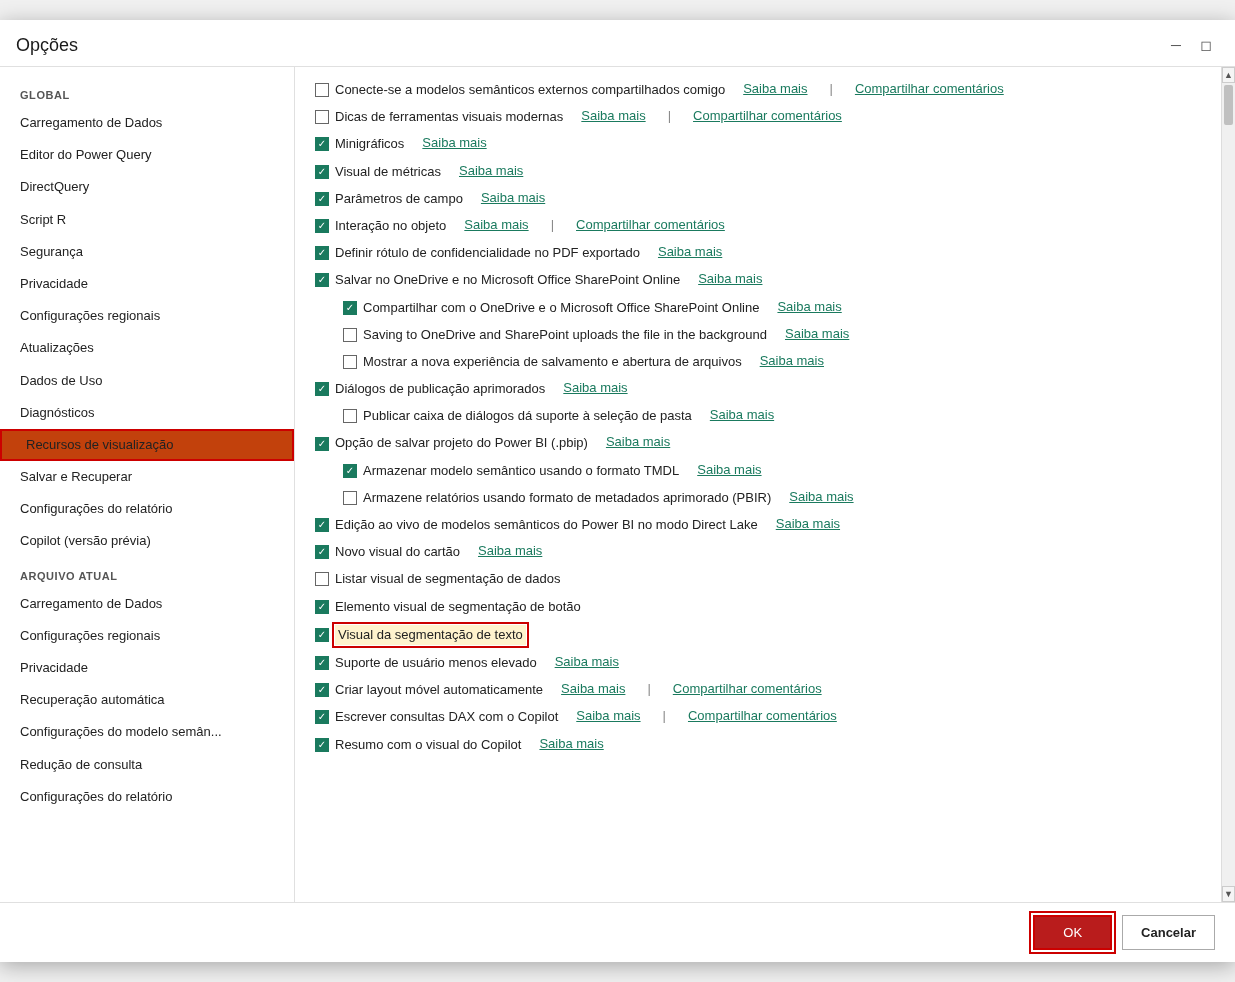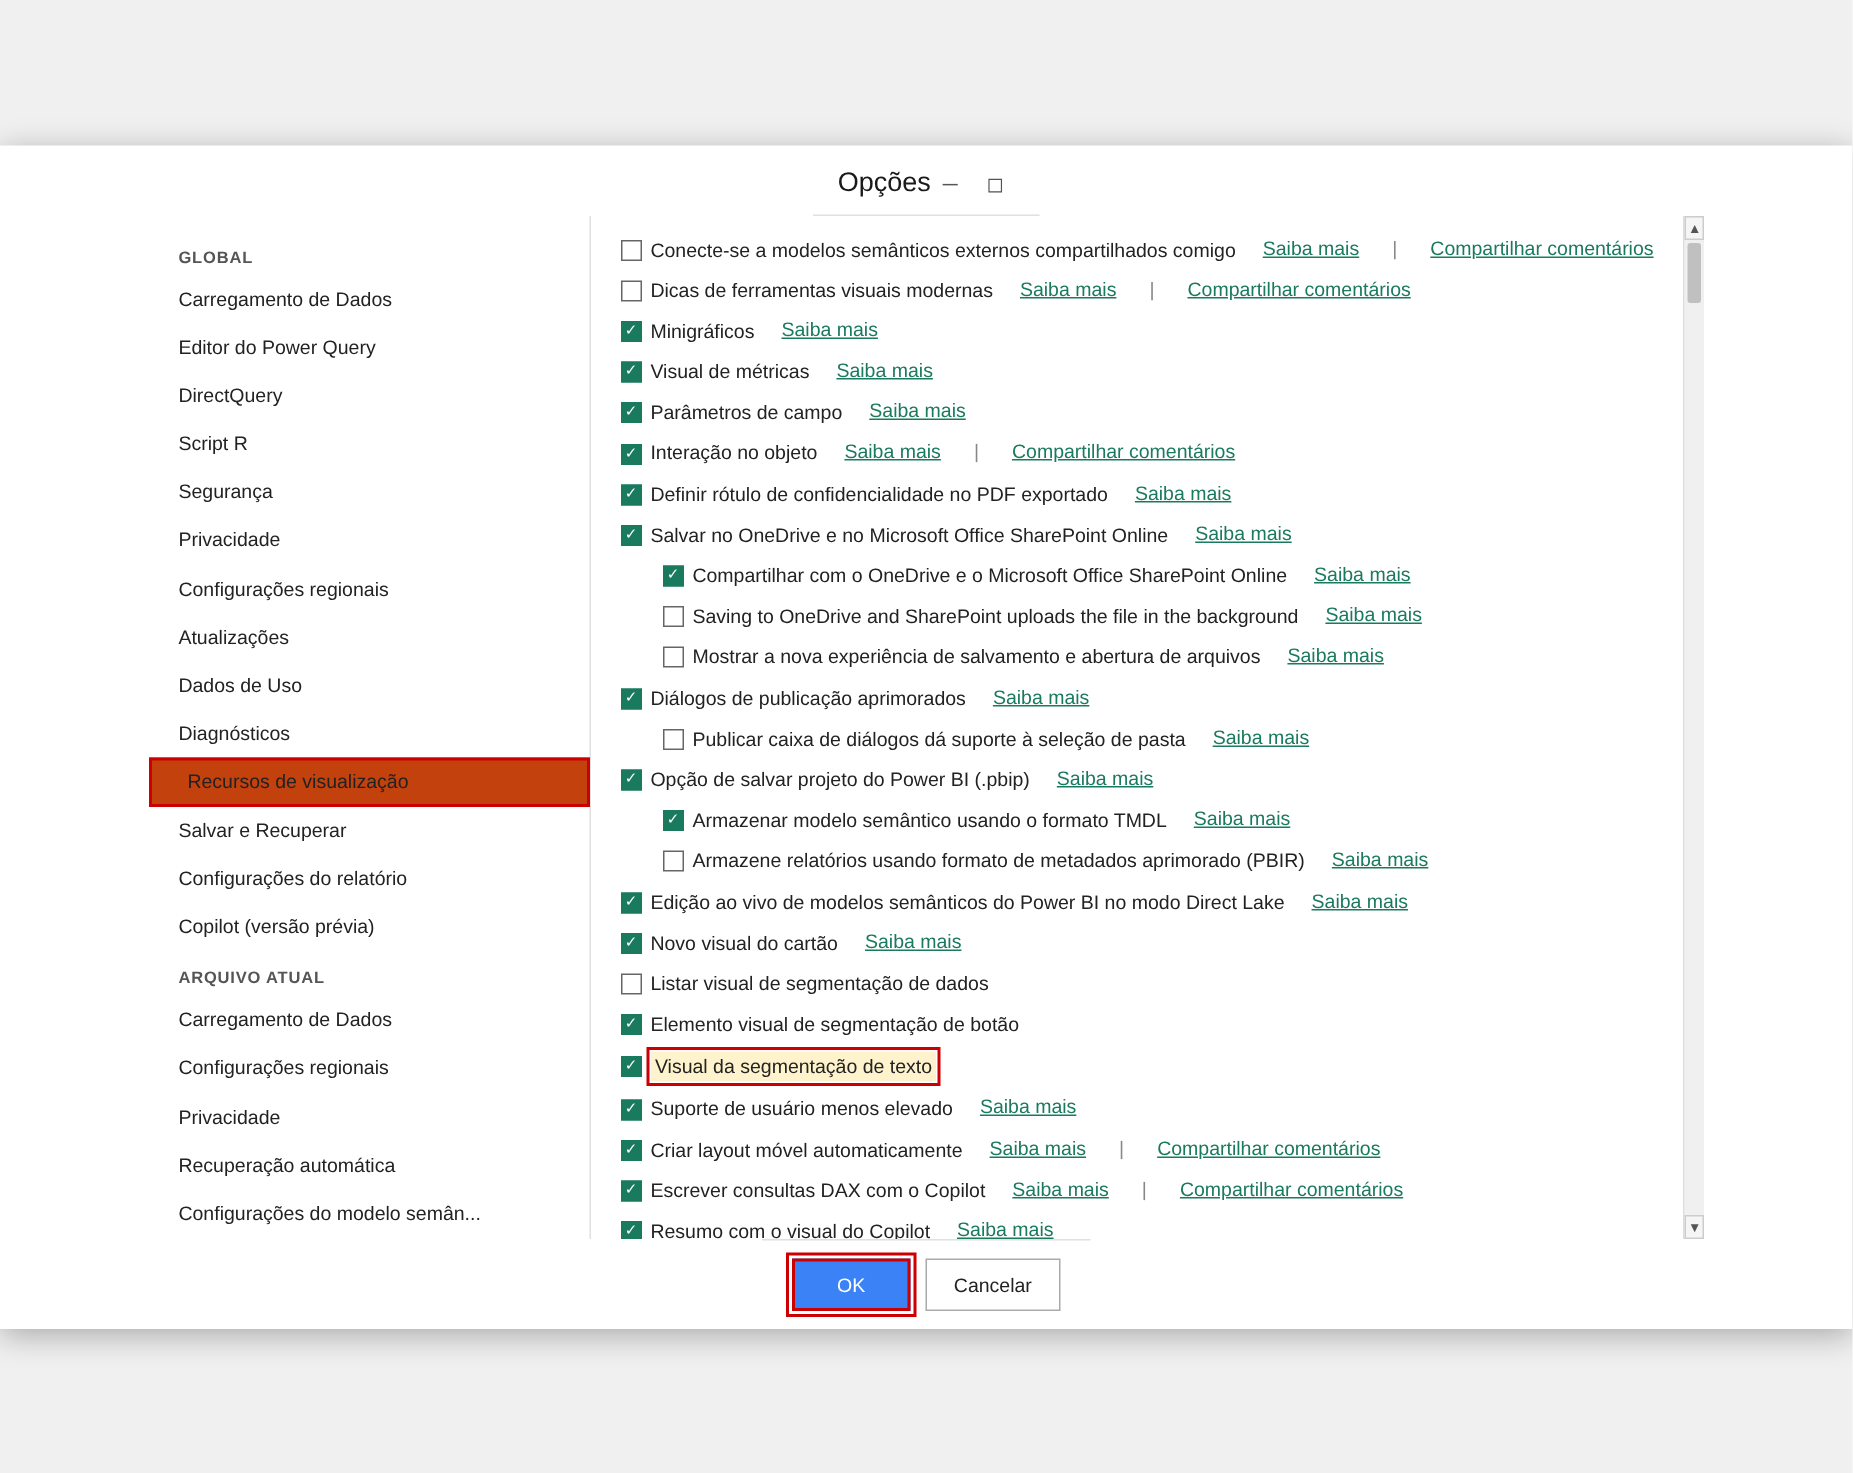--- a/index.html
+++ b/index.html
@@ -8,26 +8,25 @@
       font-size: 13px;
       background: #f0f0f0;
       display: flex;
       align-items: center;
       justify-content: center;
       min-height: 100vh;
     }
     .dialog {
       background: #fff;
       width: 1235px;
-      height: 789px;
+      height: 942px;
       box-shadow: 0 4px 20px rgba(0,0,0,0.3);
       display: flex;
       flex-direction: column;
       position: relative;
-      align-items: center;
     }
     .dialog-titlebar {
       display: flex;
       align-items: center;
       justify-content: space-between;
       padding: 12px 16px 8px 16px;
       border-bottom: 1px solid #e0e0e0;
     }
     .dialog-title {
       font-size: 18px;
@@ -152,38 +151,39 @@
     }
     .dialog-footer {
       border-top: 1px solid #e0e0e0;
       padding: 12px 20px;
       display: flex;
       justify-content: flex-end;
       gap: 10px;
       background: #fff;
     }
     .btn-ok {
-      background: #3b82f6;
+      background: #b91c1c;
       color: #fff;
       border: 2px solid #c00;
       padding: 8px 28px;
       font-size: 13px;
       cursor: pointer;
       font-family: inherit;
       outline: 2px solid #c00;
       outline-offset: 2px;
     }
     .btn-cancel {
       background: #fff;
       color: #222;
       border: 1px solid #aaa;
       padding: 8px 18px;
       font-size: 13px;
       cursor: pointer;
       font-family: inherit;
+      font-weight: bold;
     }
     .scrollbar-track {
       width: 14px;
       background: #f0f0f0;
       display: flex;
       flex-direction: column;
       border-left: 1px solid #ddd;
     }
     .scrollbar-arrow {
       height: 16px;

